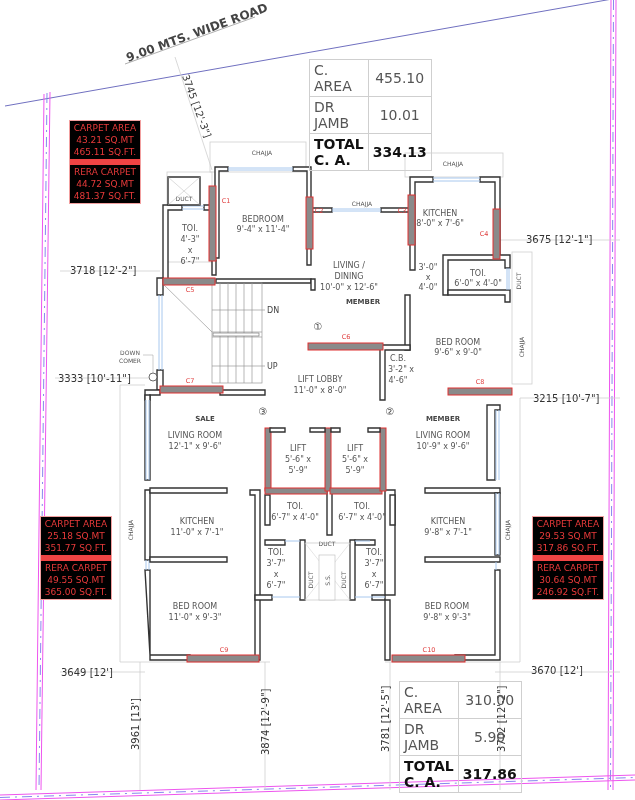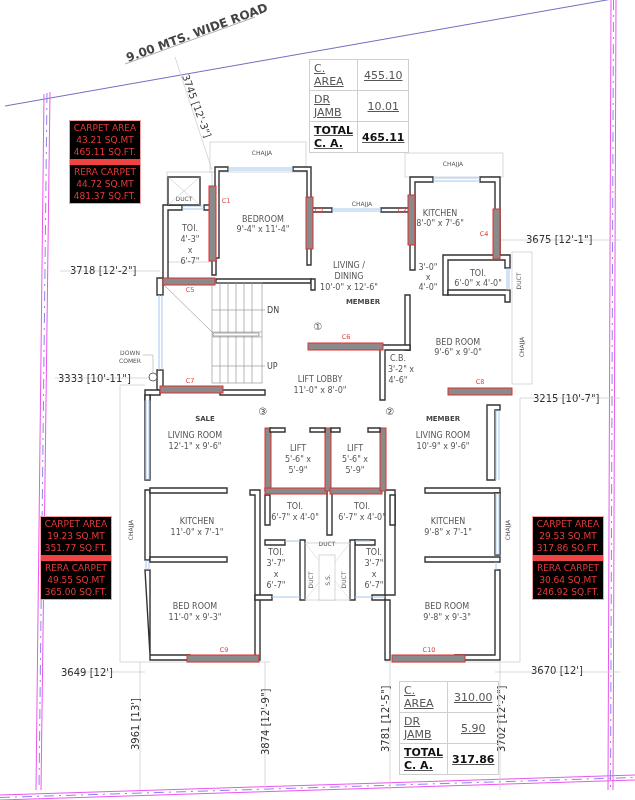--- a/index.html
+++ b/index.html
@@ -14,21 +14,21 @@
     .col { fill:#8a8a8a; stroke:#e03030; stroke-width:1; }
     .win { stroke:#a8c8ee; stroke-width:1; }
     .thin { stroke:#cfcfcf; stroke-width:0.8; fill:none; }
     .pink { stroke:#ee55ee; stroke-width:1; fill:none; }
     .blue-dash { stroke:#8888ee; stroke-width:1; stroke-dasharray:10 5 2 5; fill:none; }
 
     .area-box { position:absolute; border:1px solid #f2a0a0; font-family:"DejaVu Sans", sans-serif; color:#e83a3a; font-size:9px; text-align:center; line-height:12px; background:#000000; }
     .area-box .seg { padding:1px 3px; }
     .area-box .seg + .seg { border-top:6px solid #ef4444; }
 
-    .ca-table { position:absolute; border-collapse:collapse; font-family:"DejaVu Sans", sans-serif; font-size:11px; color:#555;text-decoration:underline; }
+    .ca-table { position:absolute; border-collapse:collapse; font-family:"DejaVu Sans", sans-serif; font-size:14px; color:#555; }
     .ca-table td { border:1px solid #cfcfcf; padding:2px 4px; height:13px; }
     .ca-table td.v { text-align:center; }
     .ca-table tr.tot td { color:#111; font-weight:bold;margin-top:31px; }
   </style>
 </head>
 <body>
 
 <svg id="plan" viewBox="0 0 635 800" xmlns="http://www.w3.org/2000/svg">
 
   <line x1="5" y1="106" x2="635" y2="-5" stroke="#7070c0" stroke-width="1"></line>
@@ -323,21 +323,21 @@
   <div class="seg">
     <div>RERA CARPET</div>
     <div>44.72 SQ.MT</div>
     <div>481.37 SQ.FT.</div>
   </div>
 </div>
 
 <div class="area-box" style="left:40px; top:516px; width:70px;">
   <div class="seg">
     <div>CARPET AREA</div>
-    <div>19.23 SQ.MT</div>
+    <div>25.18 SQ.MT</div>
     <div>351.77 SQ.FT.</div>
   </div>
   <div class="seg">
     <div>RERA CARPET</div>
     <div>49.55 SQ.MT</div>
     <div>365.00 SQ.FT.</div>
   </div>
 </div>
 
 <div class="area-box" style="left:532px; top:516px; width:70px;">
@@ -358,21 +358,21 @@
       <tr>
         <td>C. AREA</td>
         <td class="v">455.10</td>
       </tr>
   <tr>
         <td>DR JAMB</td>
         <td class="v">10.01</td>
       </tr>
   <tr class="tot">
         <td>TOTAL C. A.</td>
-        <td class="v">465.11</td>
+        <td class="v">334.13</td>
       </tr>
 </tbody>
   </table>
 
 <table class="ca-table" style="left:399px; top:681px; width:92px;">
   <tbody>
       <tr>
         <td>C. AREA</td>
         <td class="v">310.00</td>
       </tr>

